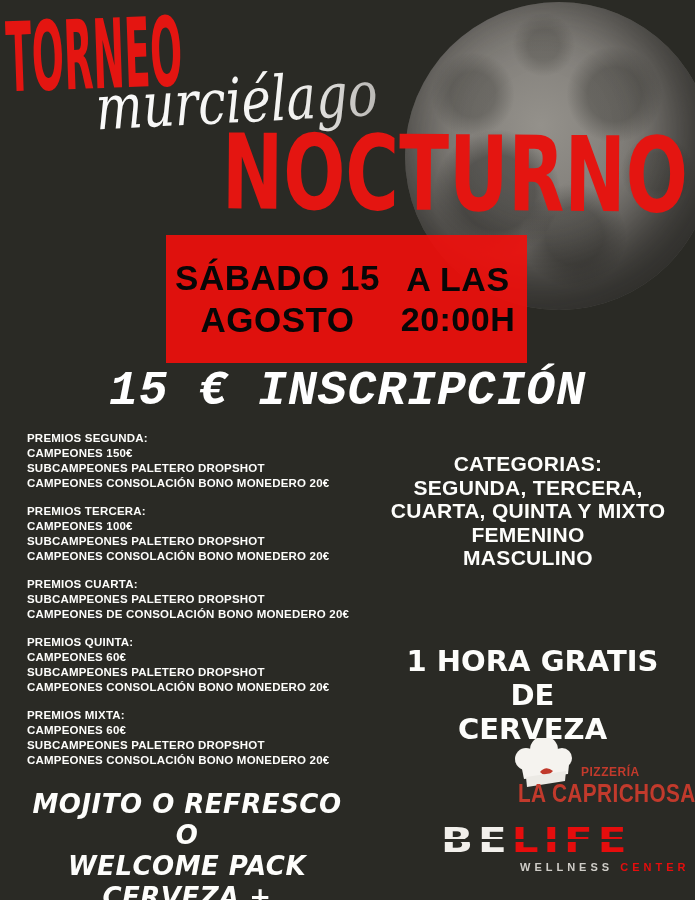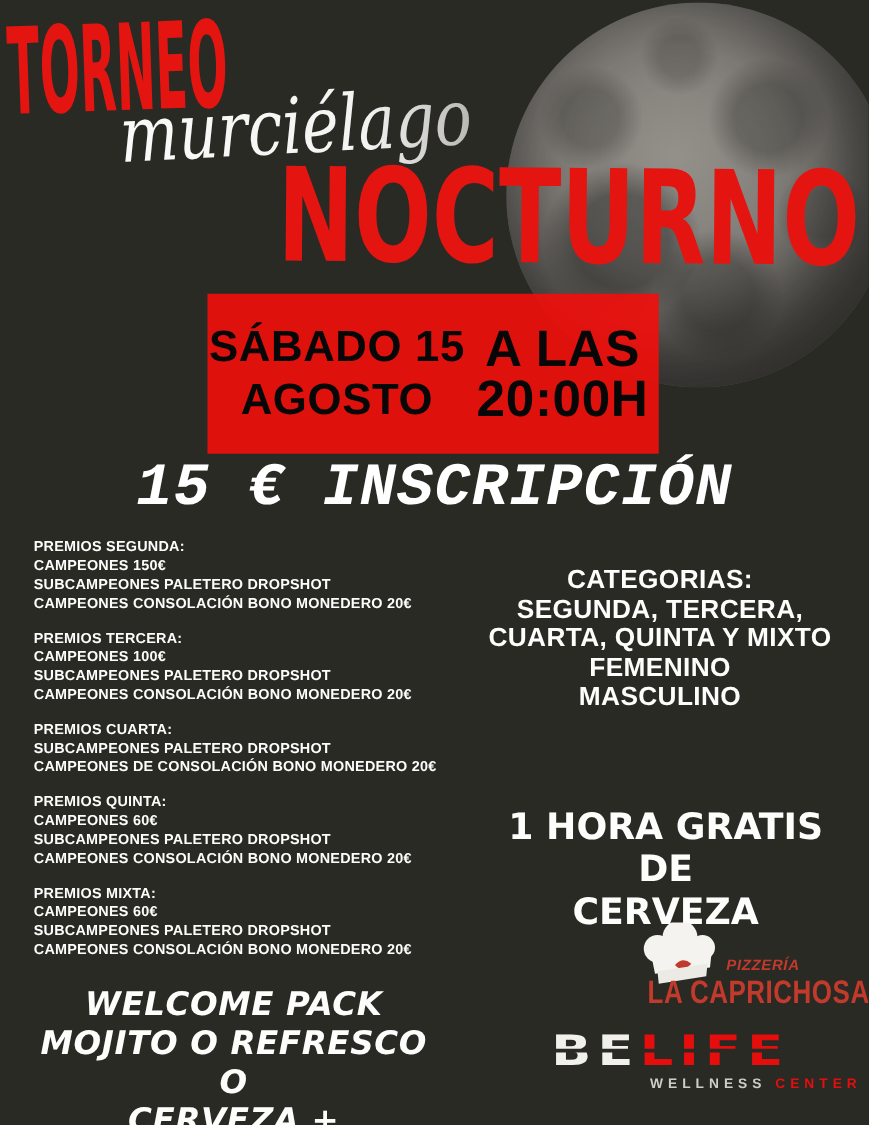--- a/index.html
+++ b/index.html
@@ -24,21 +24,21 @@
   .svg-script{left:96px;top:64px;transform:rotate(-3deg);}
   .svg-nocturno{left:222px;top:126px;transform:rotate(.4deg);}
   .brush{font-family:"DejaVu Sans",sans-serif;font-weight:bold;fill:#e41511;}
   .script{font-family:"DejaVu Serif",serif;font-style:italic;}
 
   
   .date-box{position:absolute;left:166px;top:235px;width:361px;height:128px;z-index:2;
     background:rgba(243,14,11,.90);display:flex;flex-direction:row;align-items:center;justify-content:center;
     color:#070707;font-weight:bold;letter-spacing:.5px;text-align:center;}
   .date-box .l1{font-size:35px;line-height:42px;}
-  .date-box .l2{font-size:41px;line-height:40px;}
+  .date-box .l2{font-size:34px;line-height:40px;}
 
   
   .inscription{position:absolute;left:0;top:364px;width:695px;z-index:4;text-align:center;color:#fff;
     font-family:Liberation Mono, monospace;font-weight:bold;font-style:italic;font-size:48px;letter-spacing:1px;}
 
   
   .prizes{position:absolute;left:27px;top:431px;z-index:4;color:#fdfdfb;font-weight:bold;
     font-size:11.5px;line-height:15px;letter-spacing:.2px;}
   .prize-block{margin-bottom:13px;}
 
@@ -50,21 +50,21 @@
   .beer{position:absolute;left:380px;top:644px;width:305px;z-index:4;text-align:center;color:#fdfdfb;
     font-family:"DejaVu Sans",sans-serif;font-weight:bold;font-size:29px;line-height:34px;}
 
   
   .welcome{position:absolute;left:22px;top:789px;width:330px;z-index:4;text-align:center;color:#fdfdfb;
     font-family:"DejaVu Sans",sans-serif;font-weight:bold;font-style:italic;font-size:26px;line-height:31px;letter-spacing:.5px;}
 
   
   .pizzeria{position:absolute;left:505px;top:738px;width:190px;height:72px;z-index:4;}
   .hat{position:absolute;left:8px;top:0;}
-  .pz-label{position:absolute;left:76px;top:27px;color:#c23a2c;font-style:italic;font-weight:bold;
+  .pz-label{position:absolute;left:76px;top:27px;color:#c23a2c;font-weight:bold;
     font-size:12px;letter-spacing:.5px;}
   .pz-name{position:absolute;left:13px;top:40px;color:#c23a2c;font-weight:bold;font-size:26px;
     white-space:nowrap;letter-spacing:.5px;transform:scaleX(.8);transform-origin:left;}
 
   
   .belife{position:absolute;left:441px;top:824px;width:244px;height:56px;z-index:4;}
   .belife-word{font-family:"DejaVu Sans",sans-serif;font-weight:bold;font-size:42px;line-height:42px;
     letter-spacing:5px;white-space:nowrap;transform:scale(1,.8);transform-origin:top left;}
   .be{color:#f2f0ec;} .life{color:#e60d0d;}
   .belife-cut{position:absolute;left:0;top:15px;width:242px;height:3px;background:#2a2a25;}
@@ -143,22 +143,22 @@
     <div>FEMENINO</div>
     <div>MASCULINO</div>
   </div>
 
   <div class="beer">
     <div>1 HORA GRATIS DE</div>
     <div>CERVEZA</div>
   </div>
 
   <div class="welcome">
+    <div>MOJITO O REFRESCO O</div>
     <div>WELCOME PACK</div>
-    <div>MOJITO O REFRESCO O</div>
     <div>CERVEZA + CHORIPAN</div>
   </div>
 
   <div class="pizzeria">
     <svg class="hat" width="64" height="54" viewBox="0 0 64 54">
       <circle cx="13" cy="21" r="11" fill="#f5f3ef"></circle>
       <circle cx="31" cy="12" r="14" fill="#f5f3ef"></circle>
       <circle cx="49" cy="20" r="10" fill="#f5f3ef"></circle>
       <path d="M7 21 L57 17 L55 36 L11 41 Z" fill="#f5f3ef"></path>
       <path d="M27 34 q6 -7 13 -1 q-7 8 -13 1 Z" fill="#c0392b"></path>

